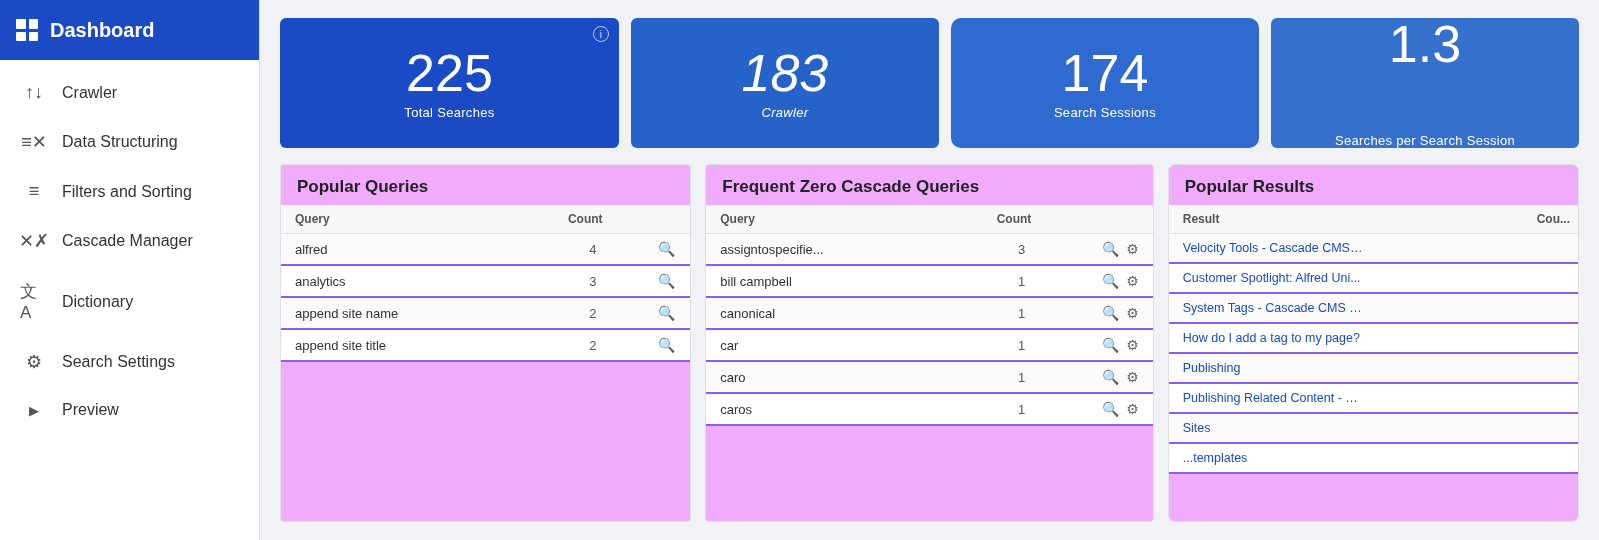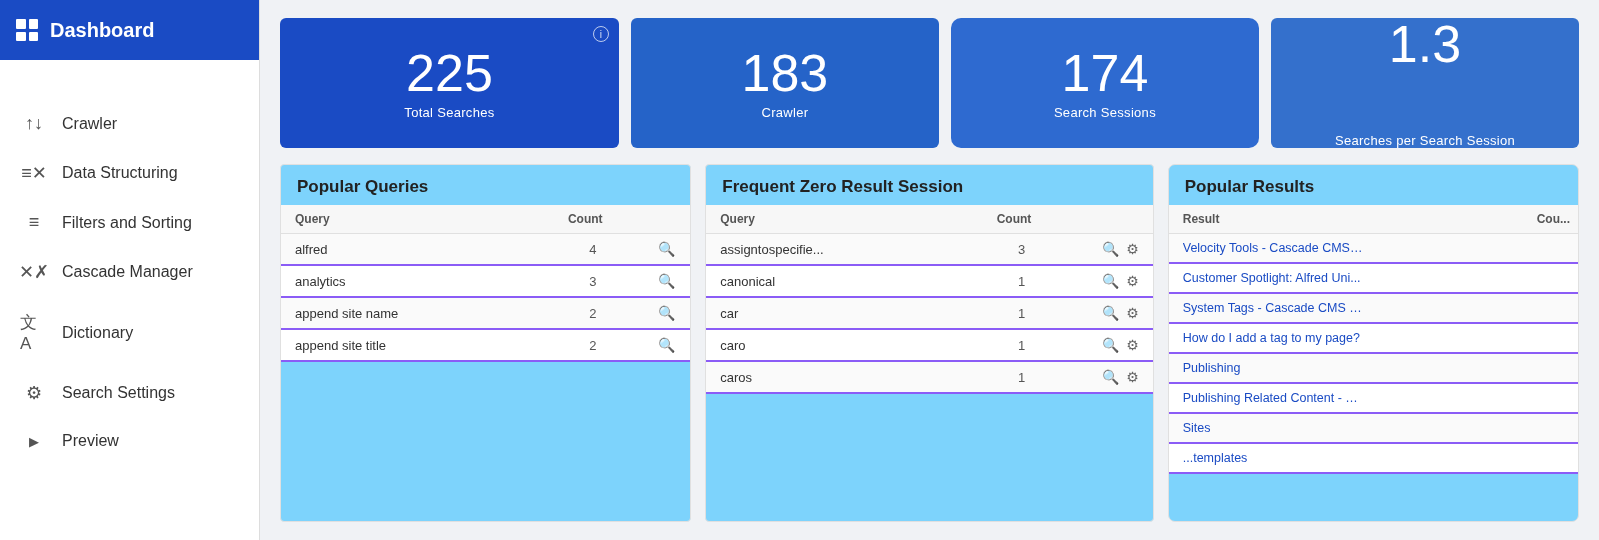--- a/index.html
+++ b/index.html
@@ -12,21 +12,20 @@
     }
 
     
     .sidebar {
       width: 260px;
       background: #fff;
       display: flex;
       flex-direction: column;
       flex-shrink: 0;
       border-right: 1px solid #ddd;
-      gap: 31px;
     }
     .sidebar-header {
       background: #1a4bc4;
       display: flex;
       align-items: center;
       gap: 12px;
       padding: 14px 16px;
       height: 60px;
     }
     .sidebar-header-icon {
@@ -98,20 +97,21 @@
       color: #fff;
       flex: 1;
       position: relative;
     }
     .stat-card.primary {
       background: #1a4bc4;
       flex: 1.1;
     }
     .stat-card.secondary {
       background: #2563c8;
+      font-style: italic;
     }
     .stat-card.tertiary {
       background: #2e6ad0;
       border-radius: 10px;
     }
     .stat-card.quaternary {
       background: #3470cc;
       justify-content: space-between;
     }
     .stat-number {
@@ -142,21 +142,21 @@
 
     
     .tables-row {
       display: flex;
       gap: 14px;
       flex: 1;
       overflow: hidden;
     }
 
     .table-panel {
-      background: #7dd3fc;
+      background: #f0abfc;
       border-radius: 4px;
       border: 1px solid #e0e0e0;
       display: flex;
       flex-direction: column;
       overflow: hidden;
     }
     .table-panel.popular-queries {
       flex: 1.1;
     }
     .table-panel.zero-results {
@@ -353,41 +353,51 @@
         <div class="action-icons">
           <span class="action-icon">🔍</span>
         </div>
       </td>
     </tr>
           </tbody>
       </table>
     </div>
 
     <div class="table-panel zero-results">
-      <div class="panel-title">Frequent Zero Result Session</div>
+      <div class="panel-title">Frequent Zero Cascade Queries</div>
       <table class="data-table">
         <thead>
           <tr>
             <th>Query</th>
             <th class="count-col">Count</th>
             <th></th>
           </tr>
         </thead>
         <tbody id="zero-results-body">
         <tr>
       <td>assigntospecifie...</td>
       <td class="count-col">3</td>
       <td>
         <div class="action-icons">
           <span class="action-icon">🔍</span>
           <span class="action-icon">⚙</span>
         </div>
       </td>
     </tr>
             <tr>
+      <td>bill campbell</td>
+      <td class="count-col">1</td>
+      <td>
+        <div class="action-icons">
+          <span class="action-icon">🔍</span>
+          <span class="action-icon">⚙</span>
+        </div>
+      </td>
+    </tr>
+            <tr>
       <td>canonical</td>
       <td class="count-col">1</td>
       <td>
         <div class="action-icons">
           <span class="action-icon">🔍</span>
           <span class="action-icon">⚙</span>
         </div>
       </td>
     </tr>
             <tr>

